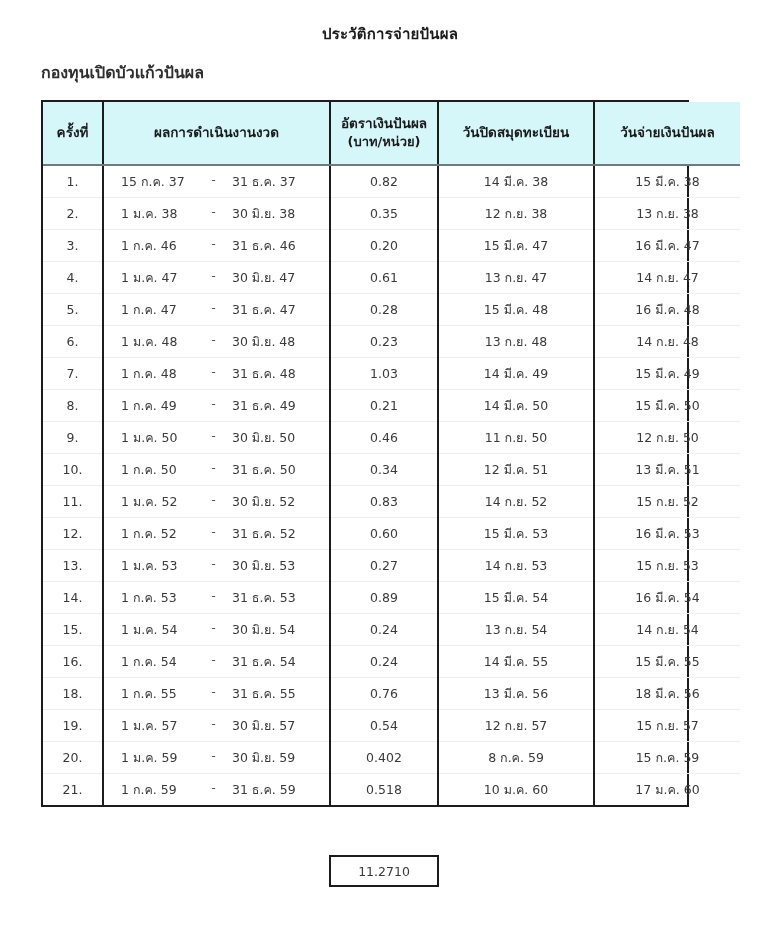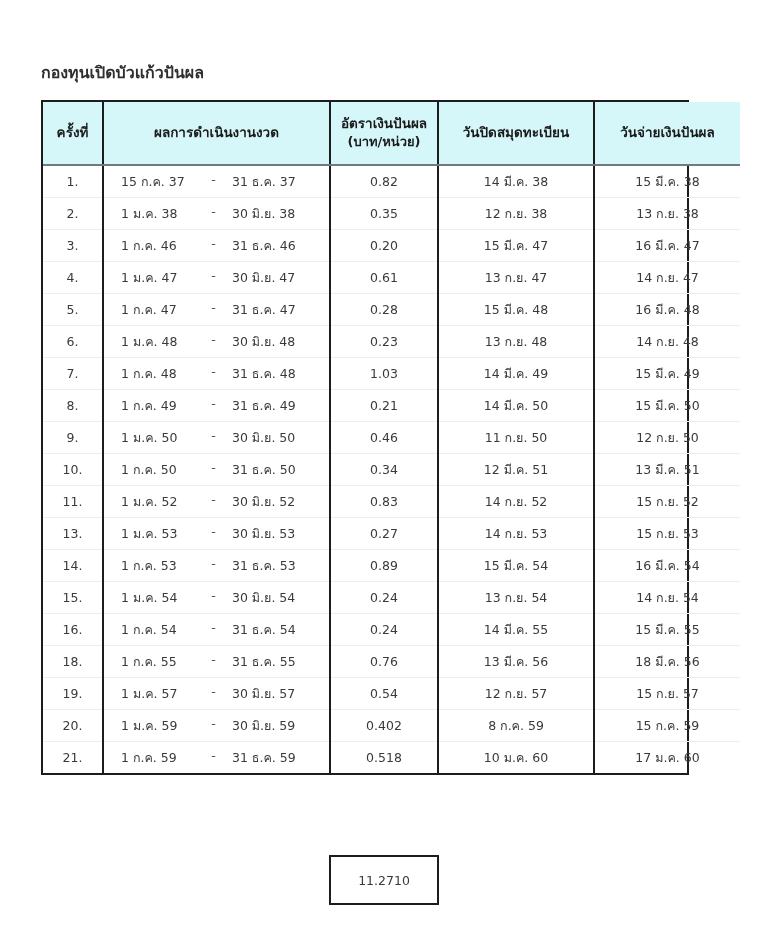--- a/index.html
+++ b/index.html
@@ -116,36 +116,37 @@
   .period .d-start { flex: 0 0 auto; text-align: left; min-width: 74px; }
   .period .d-dash  { flex: 0 0 auto; color: #555; padding: 0 6px; }
   .period .d-end   { flex: 0 0 auto; text-align: left; min-width: 80px; }
 
   
   .total-box {
     position: absolute;
     left: 329px;         
     top: 855px;
     width: 110px;
-    height: 50px;
+    height: 32px;
     border: 2.5px solid #1c1c1c;
     box-sizing: border-box;
     display: flex;
     align-items: center;
     justify-content: center;
     font-size: 12.5px;
     color: #3a3a3a;
     background: #ffffff;
   }
 </style>
 </head>
 <body>
 
 <div class="page">
 
+  <div class="doc-title">ประวัติการจ่ายปันผล</div>
 
   <div class="fund-name">กองทุนเปิดบัวแก้วปันผล</div>
 
   <div class="table-wrap">
     <table class="dividend">
       <colgroup>
         <col class="c-no">
         <col class="c-period">
         <col class="c-rate">
         <col class="c-close">
@@ -301,20 +302,33 @@
                 <span class="d-start">1 ม.ค. 52</span>
                 <span class="d-dash">-</span>
                 <span class="d-end">30 มิ.ย. 52</span>
               </div>
             </td>
             <td>0.83</td>
             <td>14 ก.ย. 52</td>
             <td>15 ก.ย. 52</td>
           </tr>
           <tr>
+            <td class="cell-no">12.</td>
+            <td>
+              <div class="period">
+                <span class="d-start">1 ก.ค. 52</span>
+                <span class="d-dash">-</span>
+                <span class="d-end">31 ธ.ค. 52</span>
+              </div>
+            </td>
+            <td>0.60</td>
+            <td>15 มี.ค. 53</td>
+            <td>16 มี.ค. 53</td>
+          </tr>
+          <tr>
             <td class="cell-no">13.</td>
             <td>
               <div class="period">
                 <span class="d-start">1 ม.ค. 53</span>
                 <span class="d-dash">-</span>
                 <span class="d-end">30 มิ.ย. 53</span>
               </div>
             </td>
             <td>0.27</td>
             <td>14 ก.ย. 53</td>

